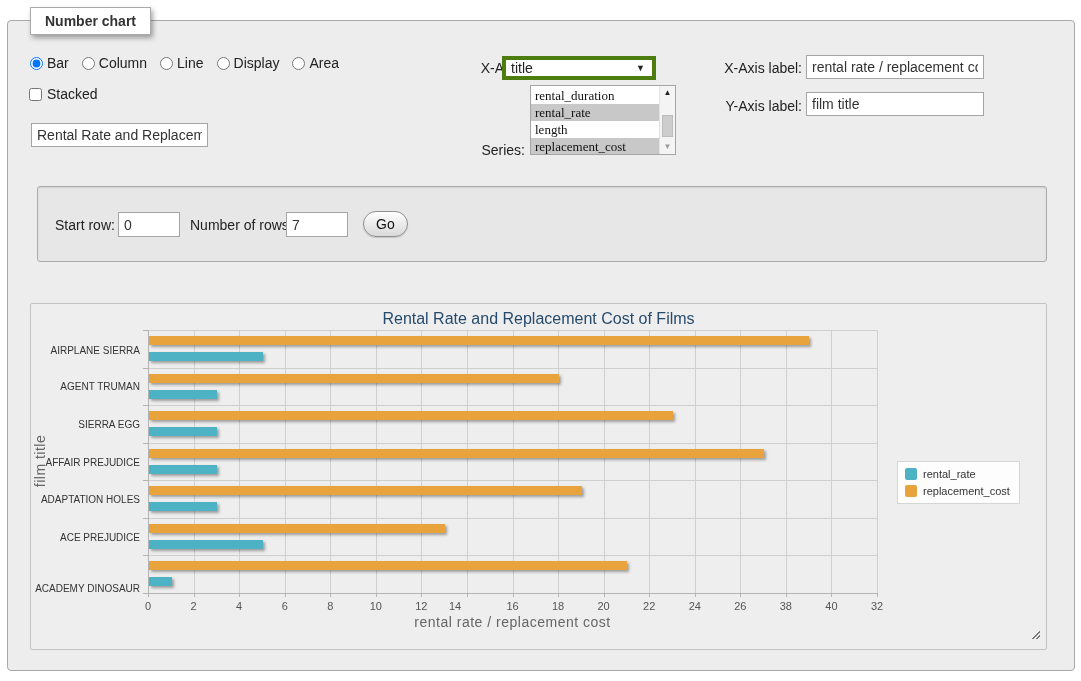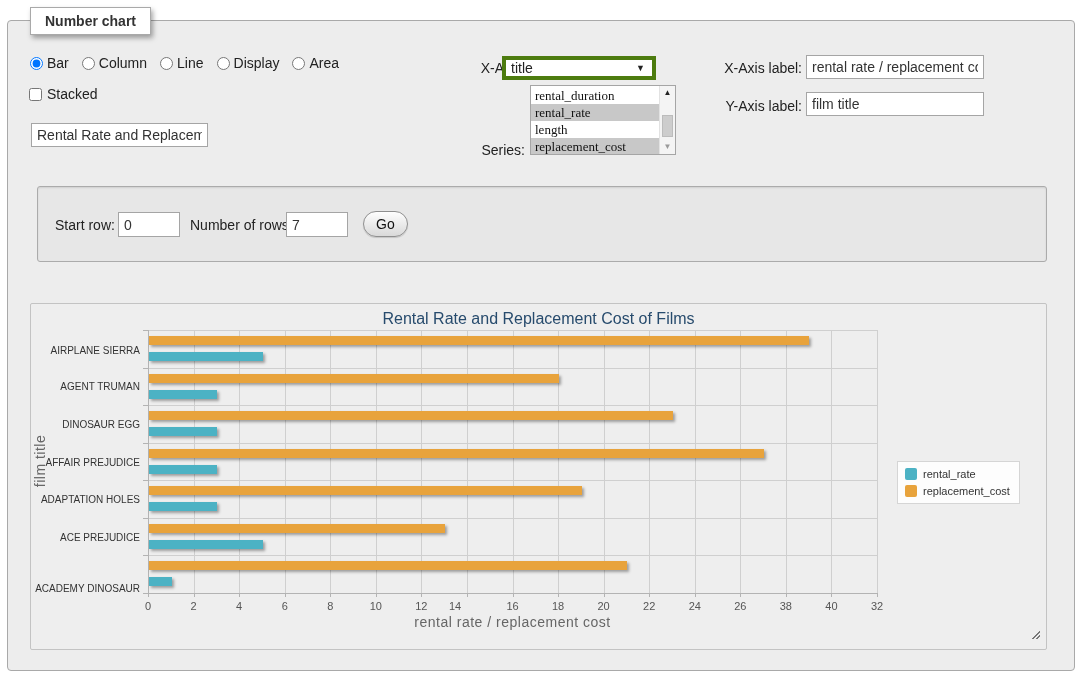--- a/index.html
+++ b/index.html
@@ -282,21 +282,21 @@
         <div class="axis-v" style="left: 117px; top: 26px; height: 263px;"></div>
         <div class="axis-h" style="left: 117px; top: 289px; width: 729px;"></div>
         <div class="bar" style="left: 118px; top: 32px; width: 660.428px; background: rgb(232, 163, 60);"></div>
         <div class="bar" style="left: 118px; top: 48px; width: 113.678px; background: rgb(76, 178, 196);"></div>
         <div class="cat-label" style="left: 4px; top: 33px; margin-top: 8px;">AIRPLANE SIERRA</div>
         <div class="bar" style="left: 118px; top: 69.5714px; width: 409.835px; background: rgb(232, 163, 60);"></div>
         <div class="bar" style="left: 118px; top: 85.5714px; width: 68.1159px; background: rgb(76, 178, 196);"></div>
         <div class="cat-label" style="left: 4px; top: 77.3571px;">AGENT TRUMAN</div>
         <div class="bar" style="left: 118px; top: 107.143px; width: 523.741px; background: rgb(232, 163, 60);"></div>
         <div class="bar" style="left: 118px; top: 123.143px; width: 68.1159px; background: rgb(76, 178, 196);"></div>
-        <div class="cat-label" style="left: 4px; top: 114.929px;">DINOSAUR EGG</div>
+        <div class="cat-label" style="left: 4px; top: 114.929px;">SIERRA EGG</div>
         <div class="bar" style="left: 118px; top: 144.714px; width: 614.866px; background: rgb(232, 163, 60);"></div>
         <div class="bar" style="left: 118px; top: 160.714px; width: 68.1159px; background: rgb(76, 178, 196);"></div>
         <div class="cat-label" style="left: 4px; top: 152.5px;">AFFAIR PREJUDICE</div>
         <div class="bar" style="left: 118px; top: 182.286px; width: 432.616px; background: rgb(232, 163, 60);"></div>
         <div class="bar" style="left: 118px; top: 198.286px; width: 68.1159px; background: rgb(76, 178, 196);"></div>
         <div class="cat-label" style="left: 4px; top: 190.071px;">ADAPTATION HOLES</div>
         <div class="bar" style="left: 118px; top: 219.857px; width: 295.928px; background: rgb(232, 163, 60);"></div>
         <div class="bar" style="left: 118px; top: 235.857px; width: 113.678px; background: rgb(76, 178, 196);"></div>
         <div class="cat-label" style="left: 4px; top: 227.643px;">ACE PREJUDICE</div>
         <div class="bar" style="left: 118px; top: 257.429px; width: 478.178px; background: rgb(232, 163, 60);"></div>

